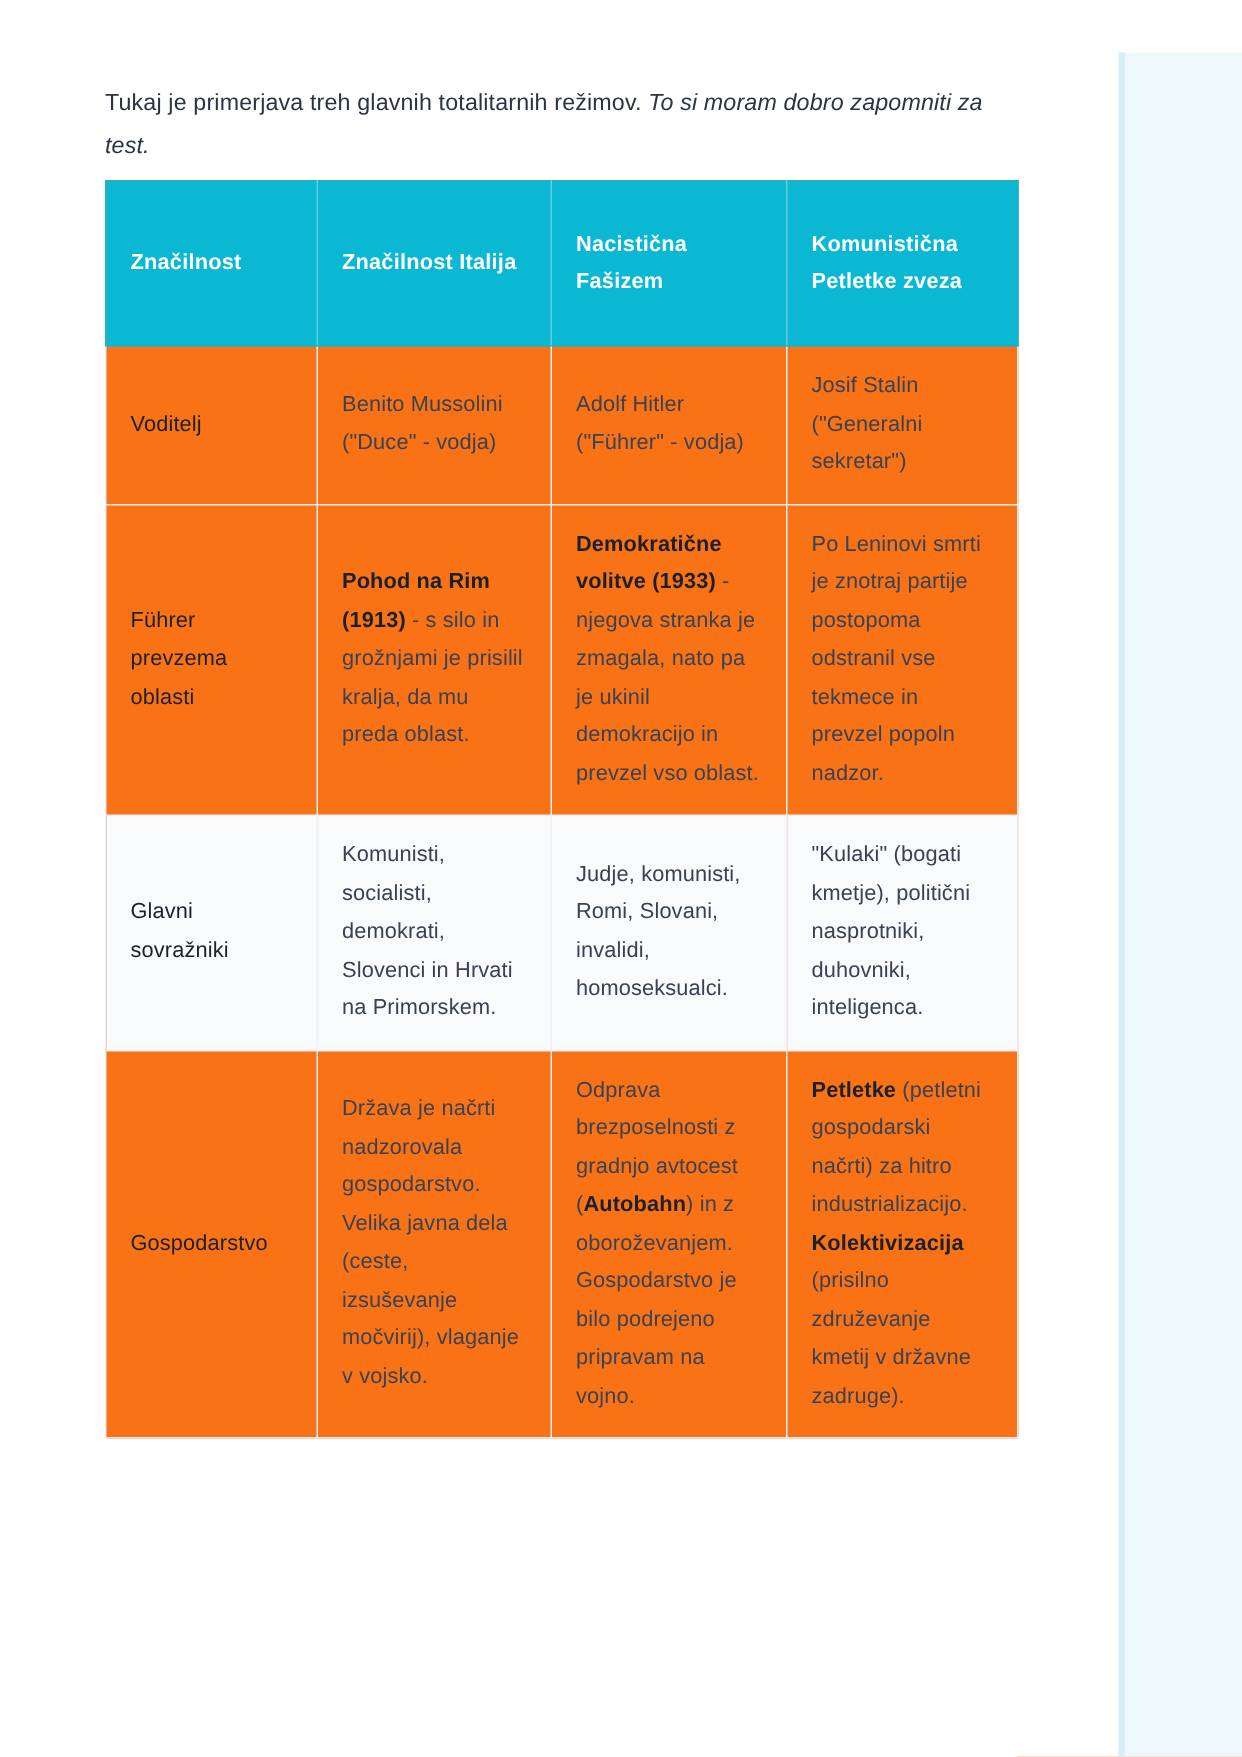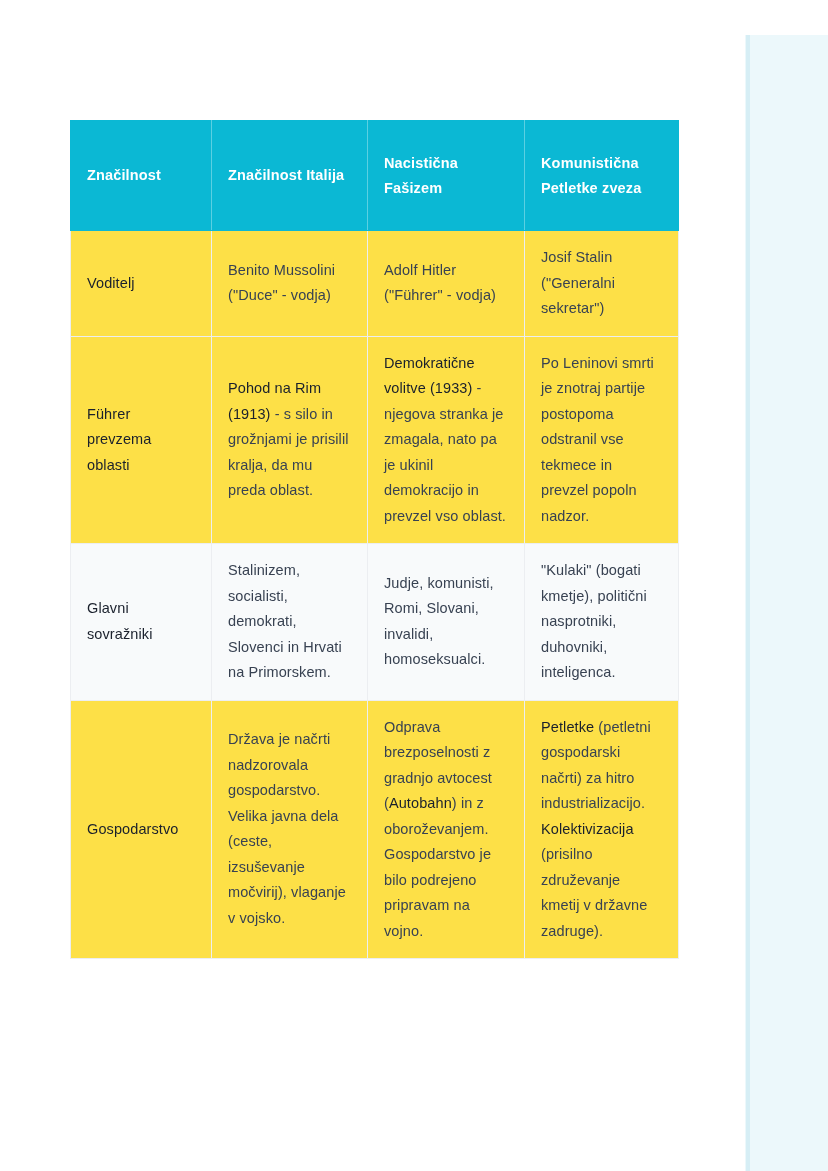--- a/index.html
+++ b/index.html
@@ -58,21 +58,21 @@
     position: absolute;
     left: 70px;
     top: 120px;
     width: 608px;
   }
 
   table.cmp {
     border-collapse: collapse;
     width: 608px;
     table-layout: fixed;
-    background: #fde047;
+    background: #f97316;
   }
 
   table.cmp col.c1 { width: 141px; }
   table.cmp col.c2 { width: 156px; }
   table.cmp col.c3 { width: 157px; }
   table.cmp col.c4 { width: 154px; }
 
   table.cmp th {
     background: #0bb8d4;
     color: #ffffff;
@@ -101,21 +101,21 @@
     letter-spacing: 0.1px;
   }
   table.cmp td.rowhead {
     font-weight: normal;
     color: #1a202c;
   }
   table.cmp tbody tr.alt td {
     background: #f8fafb;
   }
   table.cmp b {
-    font-weight: normal;
+    font-weight: bold;
     color: #1a202c;
   }
 
   .watermark {
     position: absolute;
     left: 682px;
     top: 1144px;
     font-size: 10.5px;
     color: #b9c2ca;
     letter-spacing: 0.2px;
@@ -124,20 +124,23 @@
   }
 </style>
 </head>
 <body>
 
 <div class="page">
 
   <div class="edge-band"></div>
   <div class="edge-band-line"></div>
 
+  <p class="intro">
+    <span>Tukaj je primerjava treh glavnih totalitarnih režimov. </span><em>To si moram dobro zapomniti za test.</em>
+  </p>
 
   <div class="table-wrap">
     <table class="cmp">
       <colgroup>
         <col class="c1">
           <col class="c2">
           <col class="c3">
           <col class="c4">
       </colgroup>
       <thead>
@@ -160,21 +163,21 @@
 
         <tr>
           <td class="rowhead">Führer prevzema oblasti</td>
           <td><b>Pohod na Rim (1913)</b><span> - s silo in grožnjami je prisilil kralja, da mu preda oblast.</span></td>
           <td><b>Demokratične volitve (1933)</b><span> - njegova stranka je zmagala, nato pa je ukinil demokracijo in prevzel vso oblast.</span></td>
           <td>Po Leninovi smrti je znotraj partije postopoma odstranil vse tekmece in prevzel popoln nadzor.</td>
         </tr>
 
         <tr class="alt">
           <td class="rowhead">Glavni sovražniki</td>
-          <td>Stalinizem, socialisti, demokrati, Slovenci in Hrvati na Primorskem.</td>
+          <td>Komunisti, socialisti, demokrati, Slovenci in Hrvati na Primorskem.</td>
           <td>Judje, komunisti, Romi, Slovani, invalidi, homoseksualci.</td>
           <td>"Kulaki" (bogati kmetje), politični nasprotniki, duhovniki, inteligenca.</td>
         </tr>
 
         <tr>
           <td class="rowhead">Gospodarstvo</td>
           <td>Država je načrti nadzorovala gospodarstvo. Velika javna dela (ceste, izsuševanje močvirij), vlaganje v vojsko.</td>
           <td><span>Odprava brezposelnosti z gradnjo avtocest (</span><b>Autobahn</b><span>) in z oboroževanjem. Gospodarstvo je bilo podrejeno pripravam na vojno.</span></td>
           <td><b>Petletke</b><span> (petletni gospodarski načrti) za hitro industrializacijo. </span><b>Kolektivizacija</b><span> (prisilno združevanje kmetij v državne zadruge).</span></td>
         </tr>

